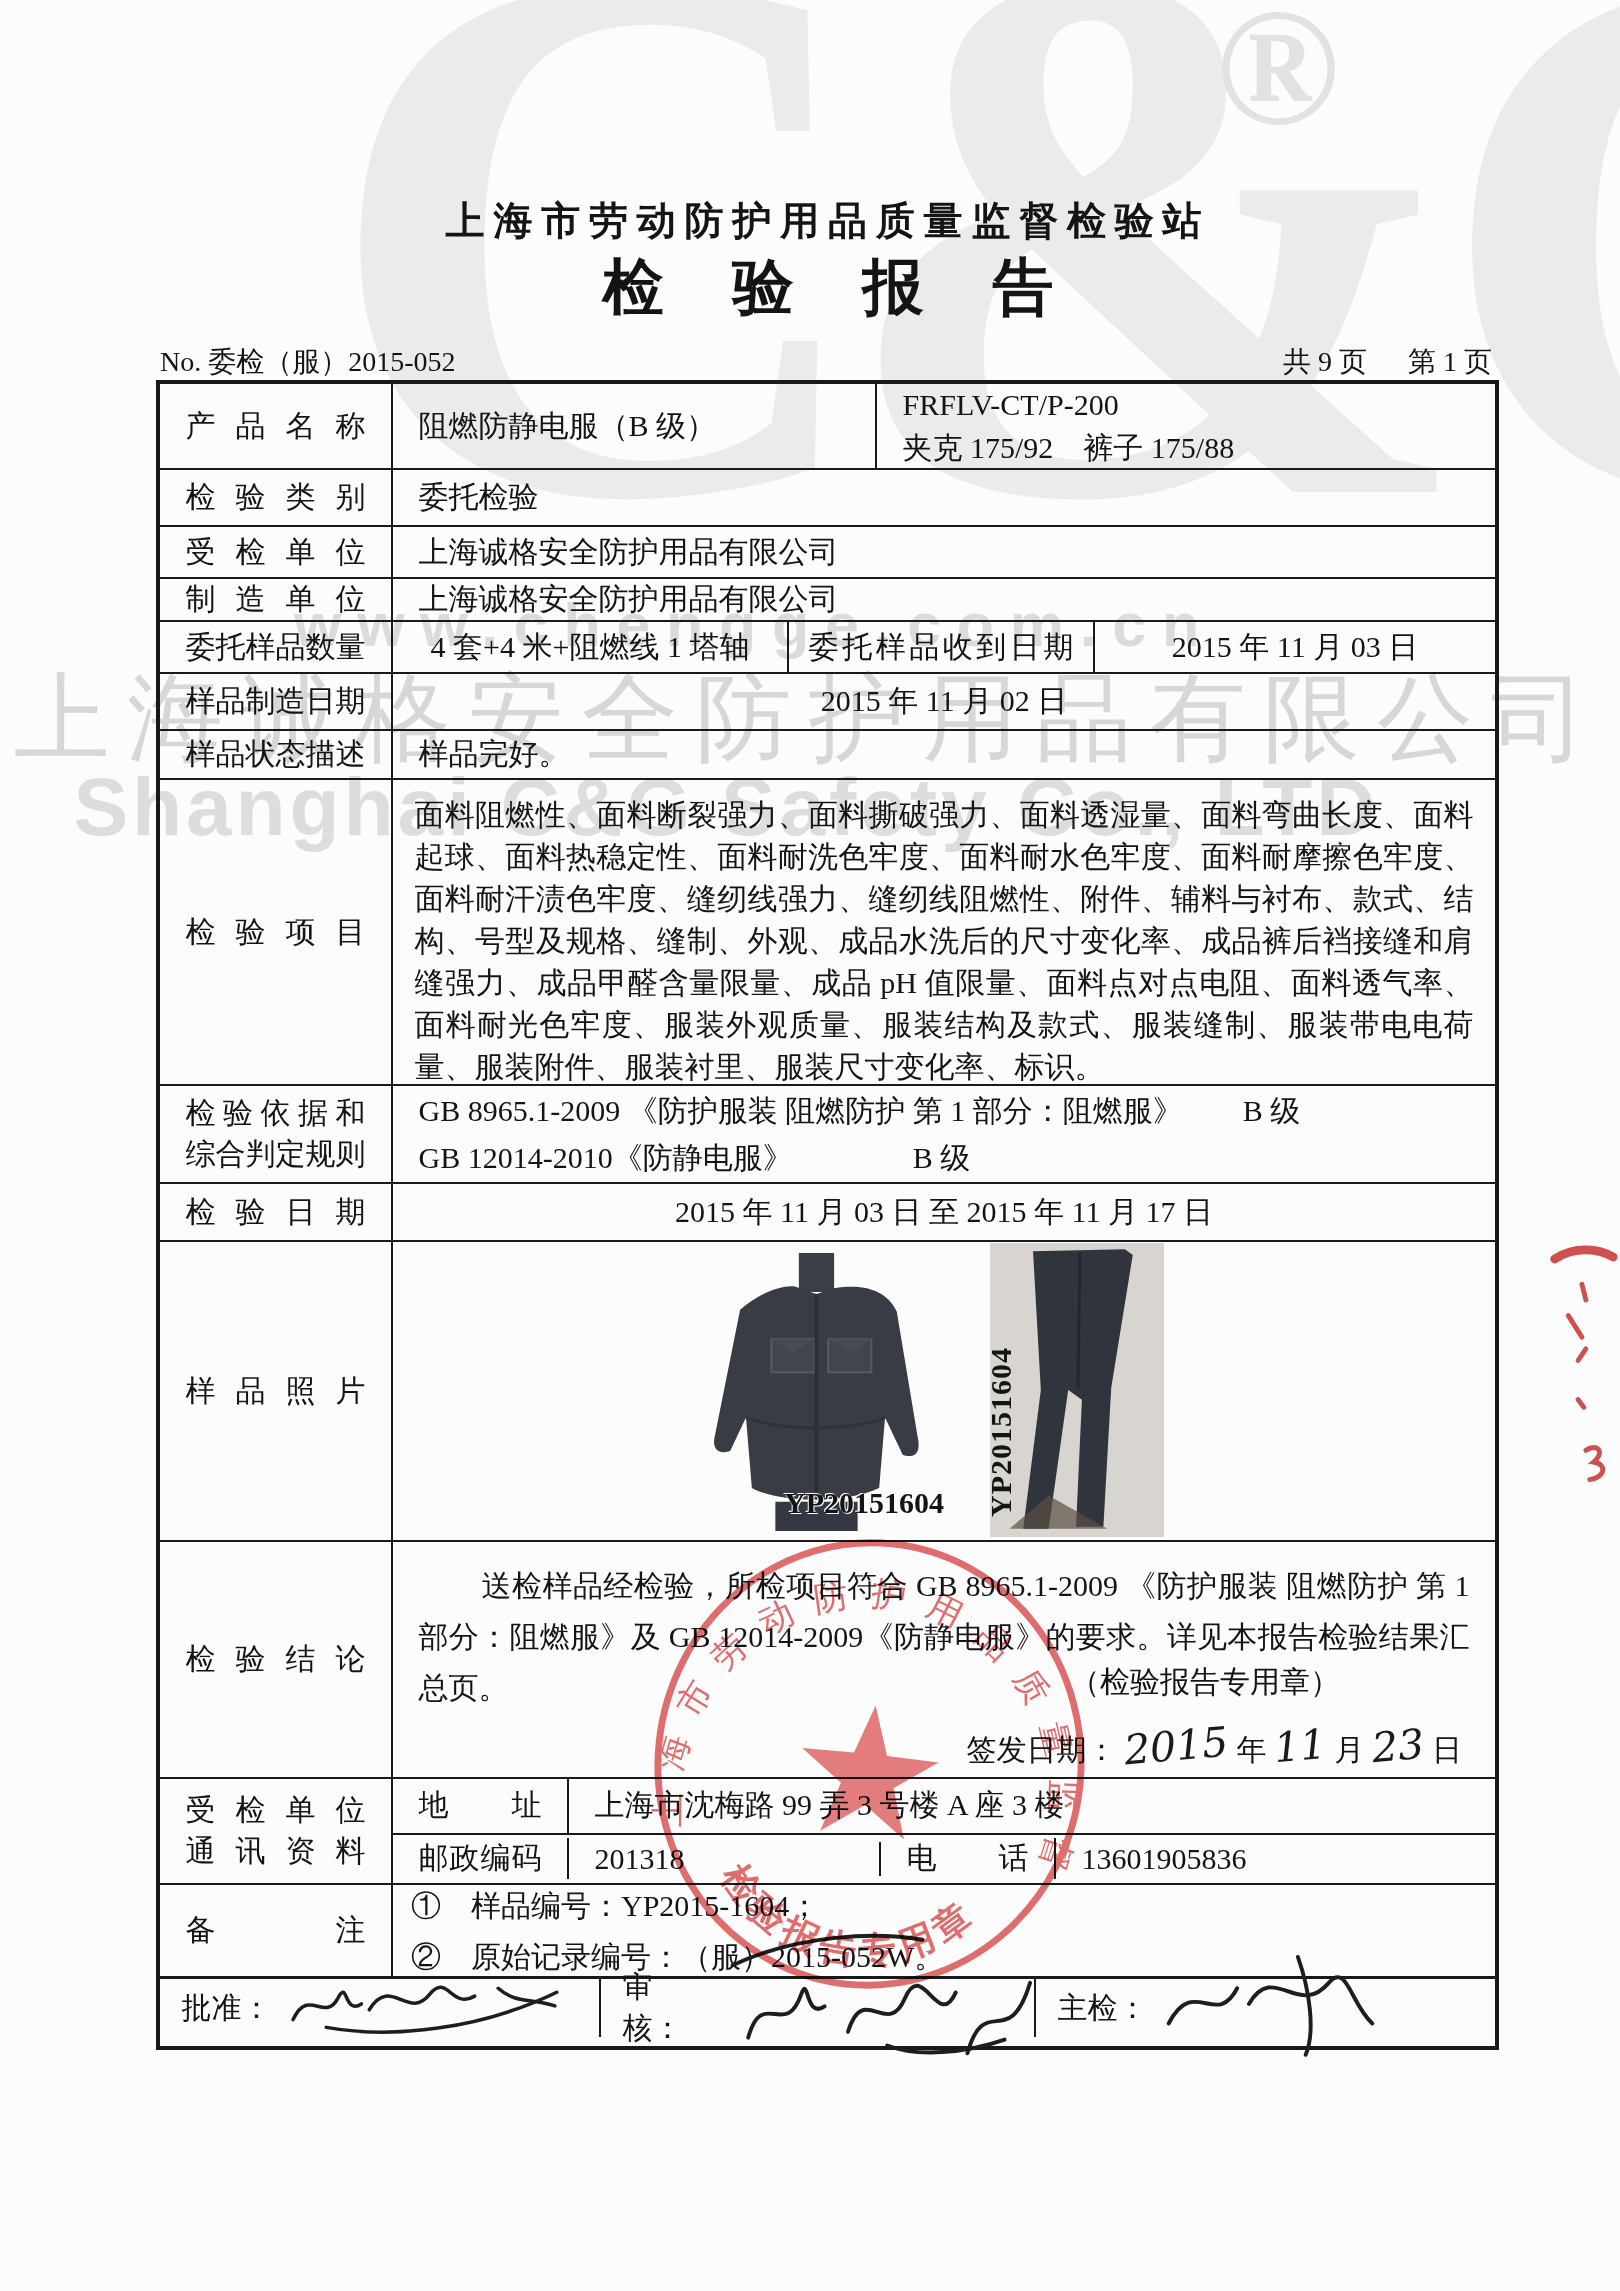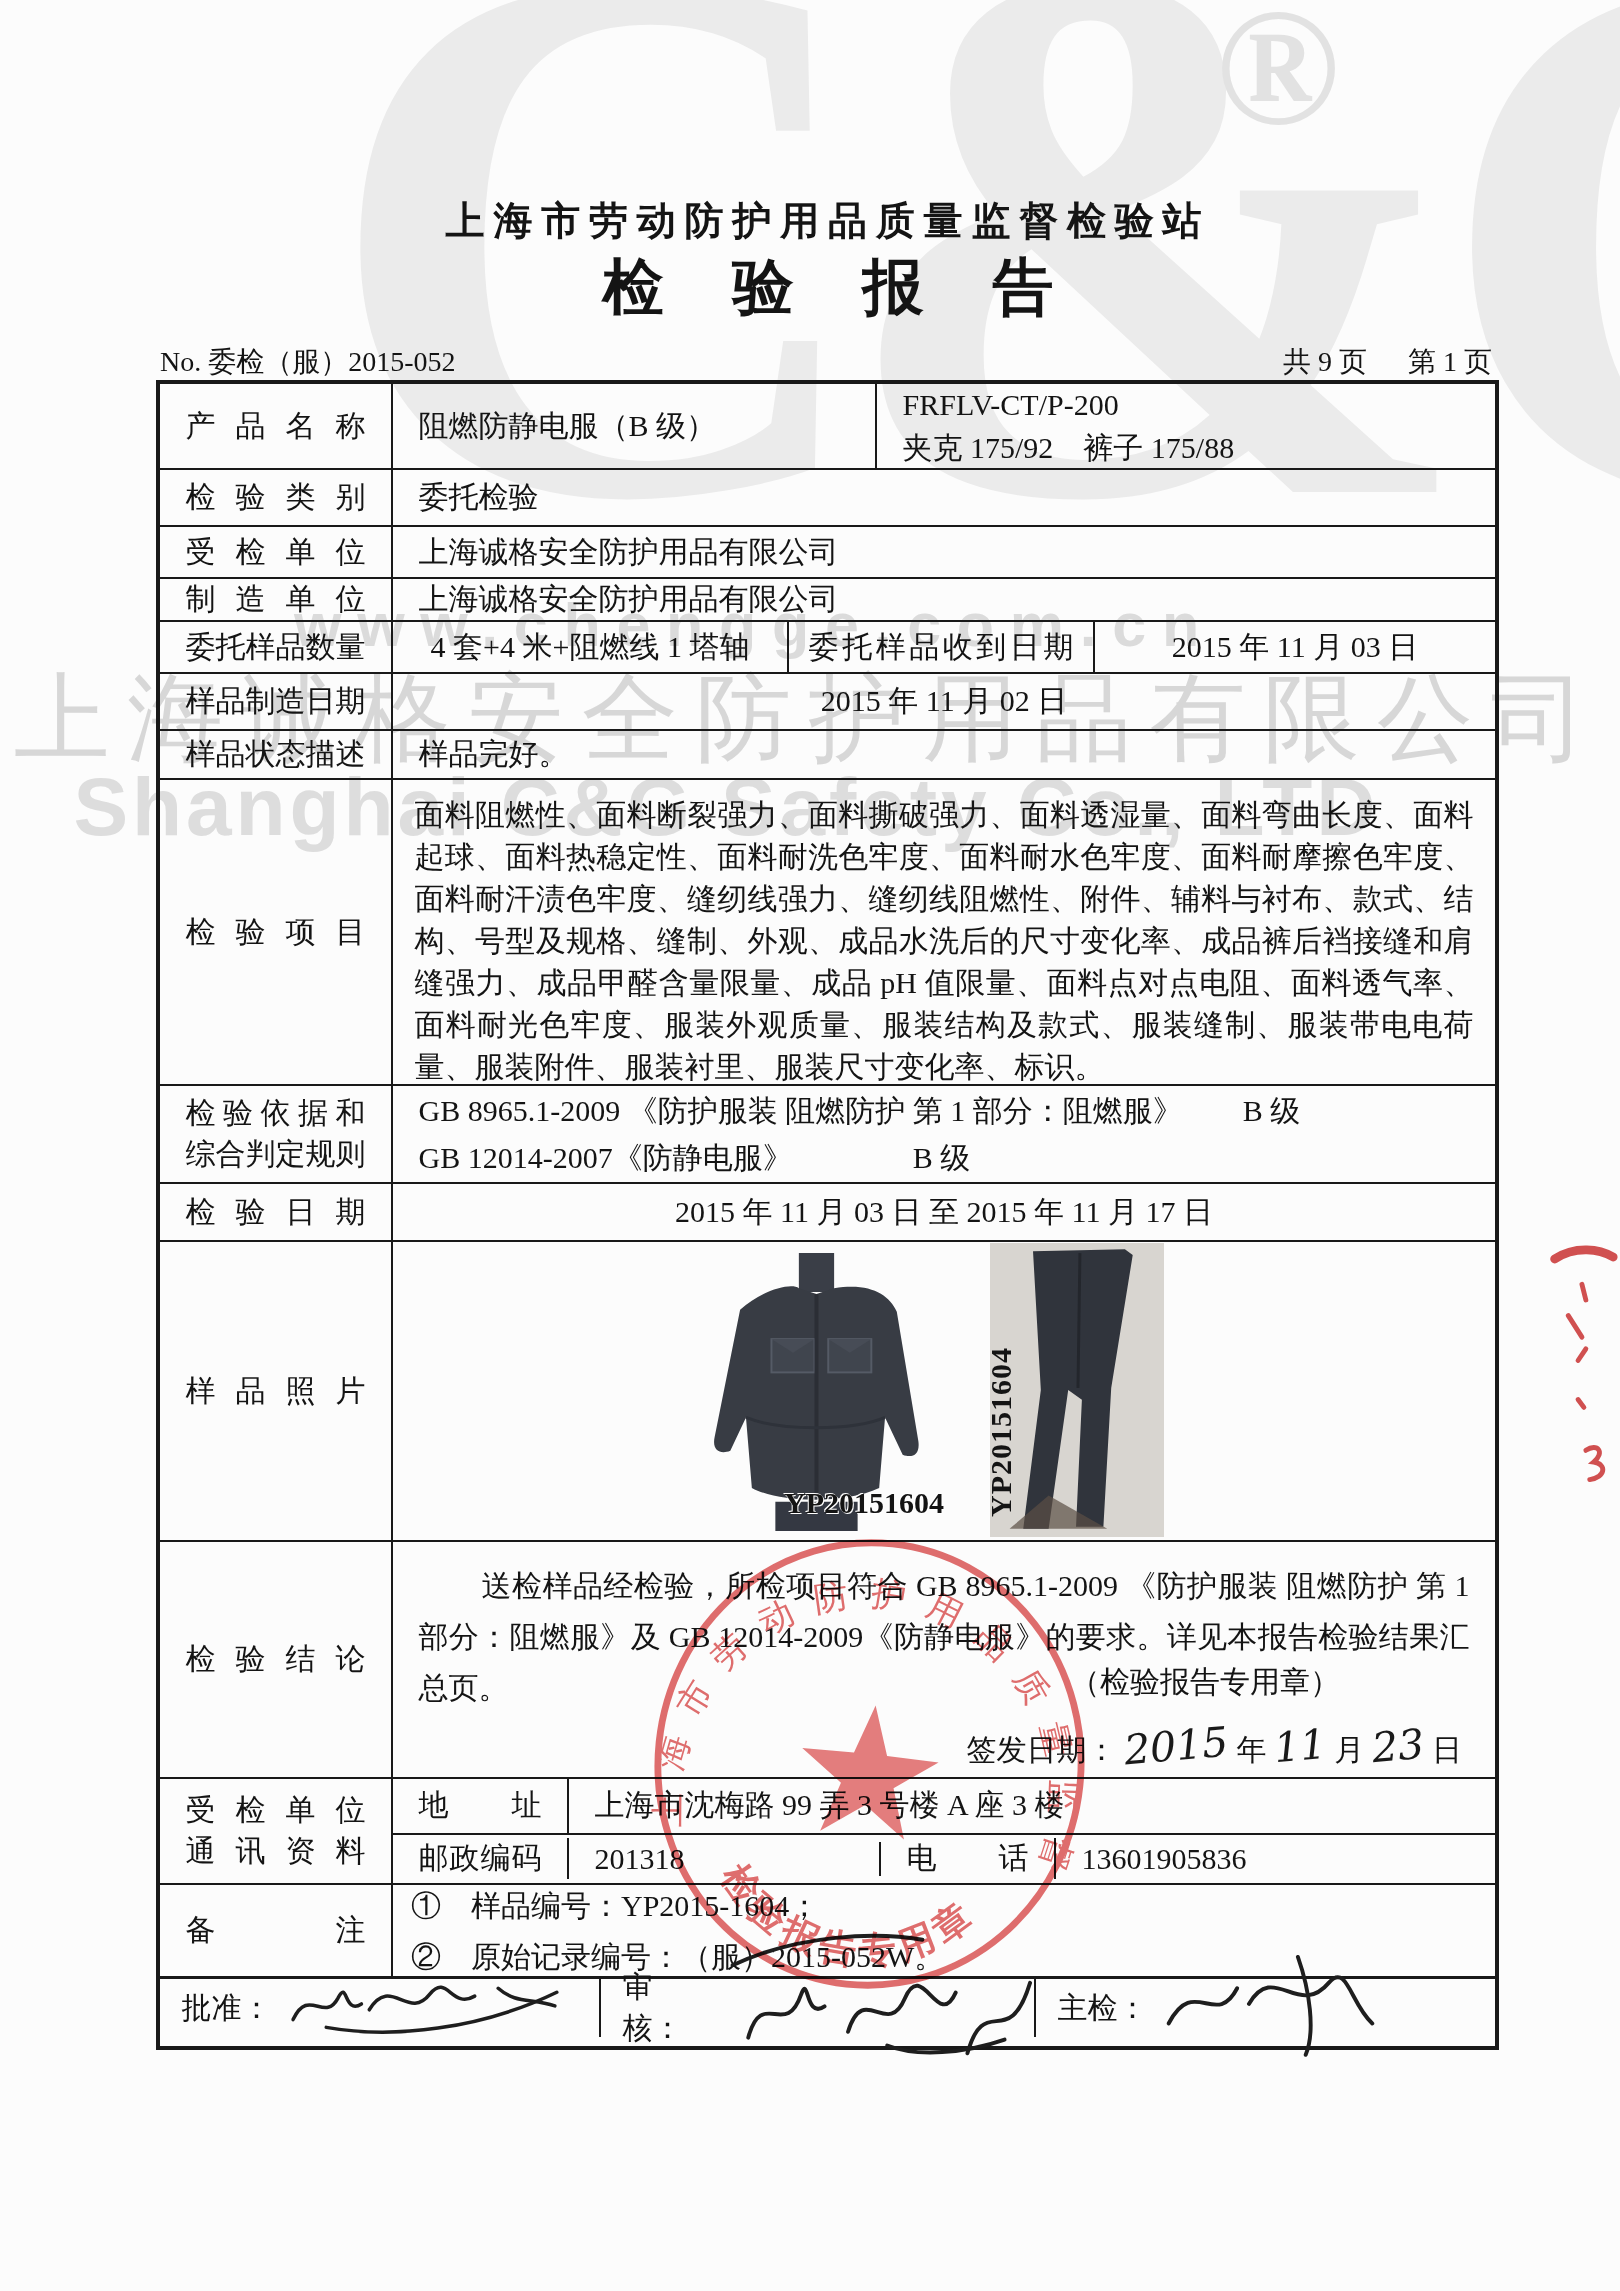--- a/index.html
+++ b/index.html
@@ -159,21 +159,21 @@
       </div>
     </div>
 
     <div class="row" style="height:98px;">
       <div class="cell lab lab2">
         <span class="spread">检验依据和</span>
         <span class="spread">综合判定规则</span>
       </div>
       <div class="cell twoline val grow" style="line-height:47px;">
         <span>GB 8965.1-2009 《防护服装 阻燃防护 第 1 部分：阻燃服》　　B 级</span>
-        <span>GB 12014-2007《防静电服》　　　　B 级</span>
+        <span>GB 12014-2010《防静电服》　　　　B 级</span>
       </div>
     </div>
 
     <div class="row" style="height:58px;">
       <div class="cell lab">
           <span class="spread">检验日期</span>
         </div>
       <div class="cell ctr grow">2015 年 11 月 03 日 至 2015 年 11 月 17 日</div>
     </div>
 

